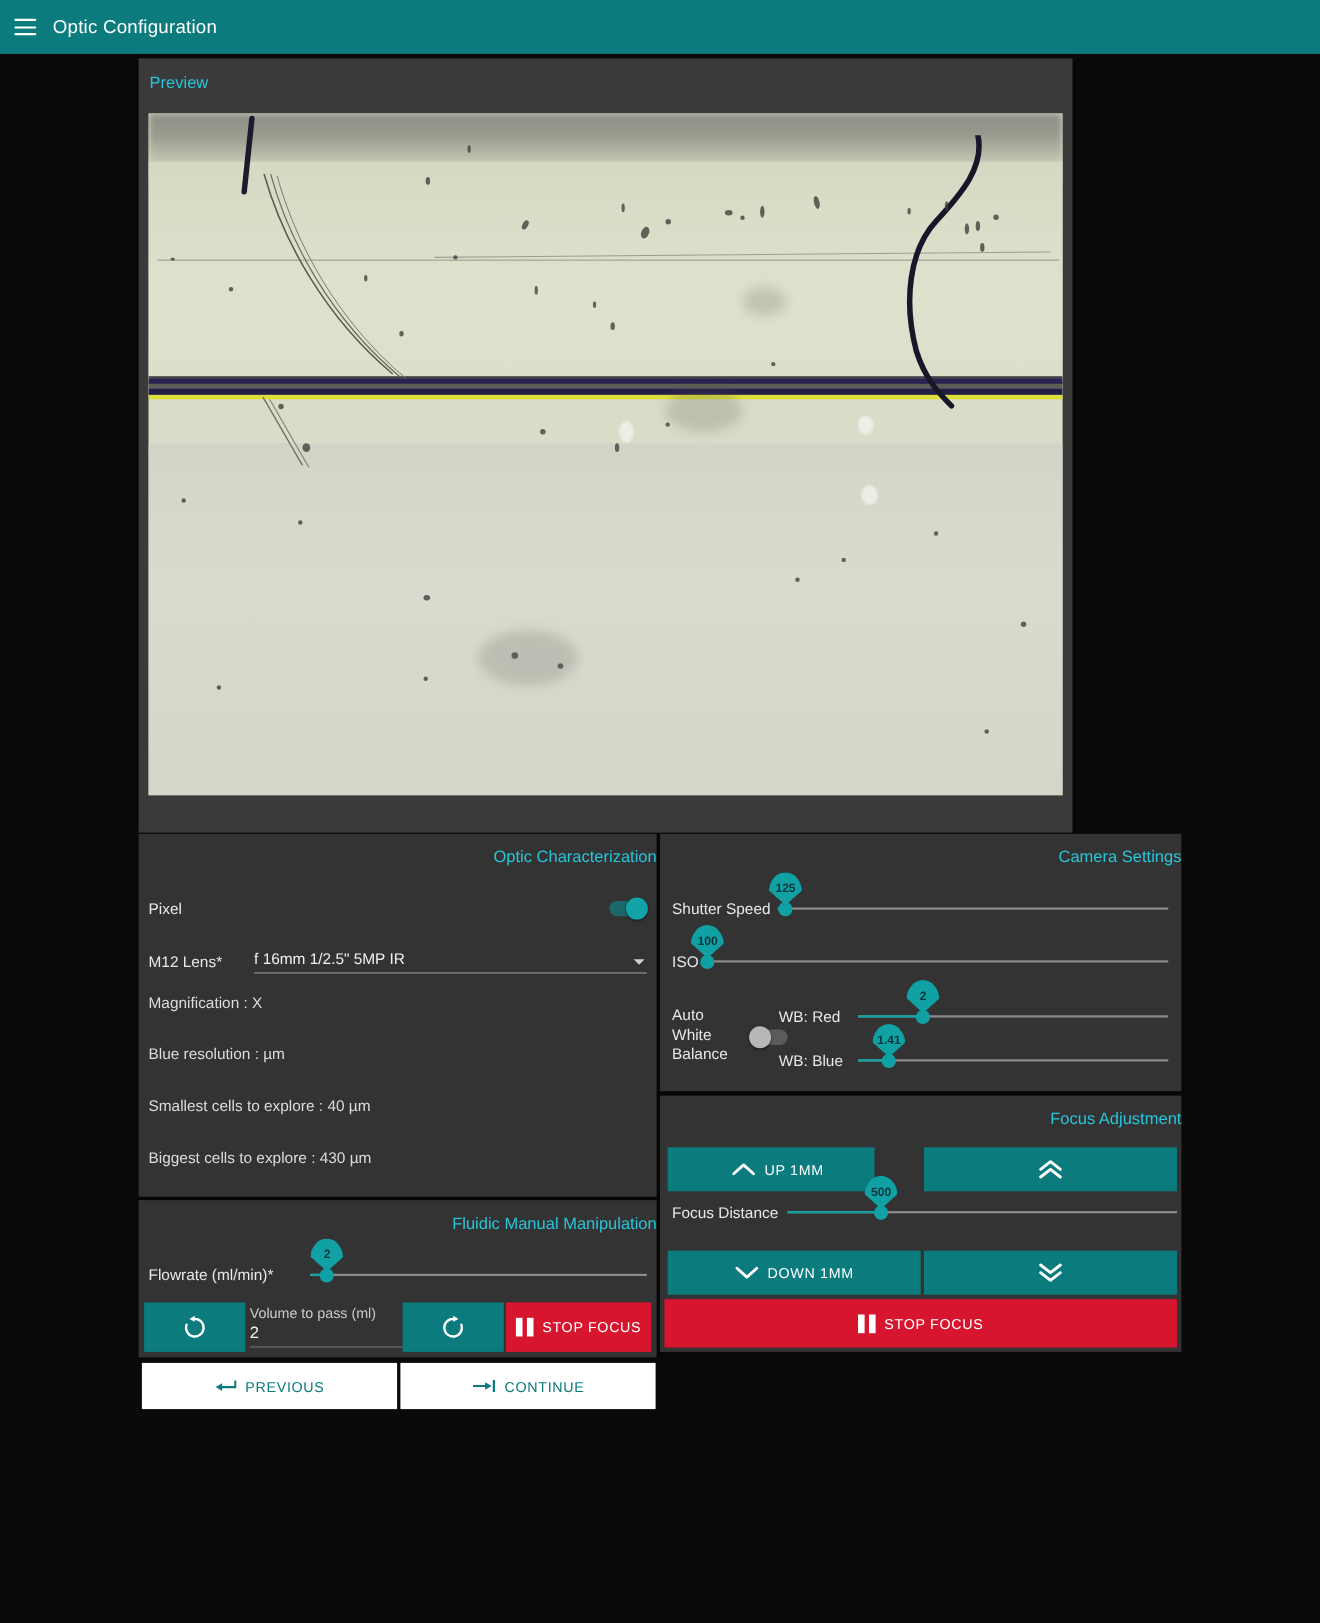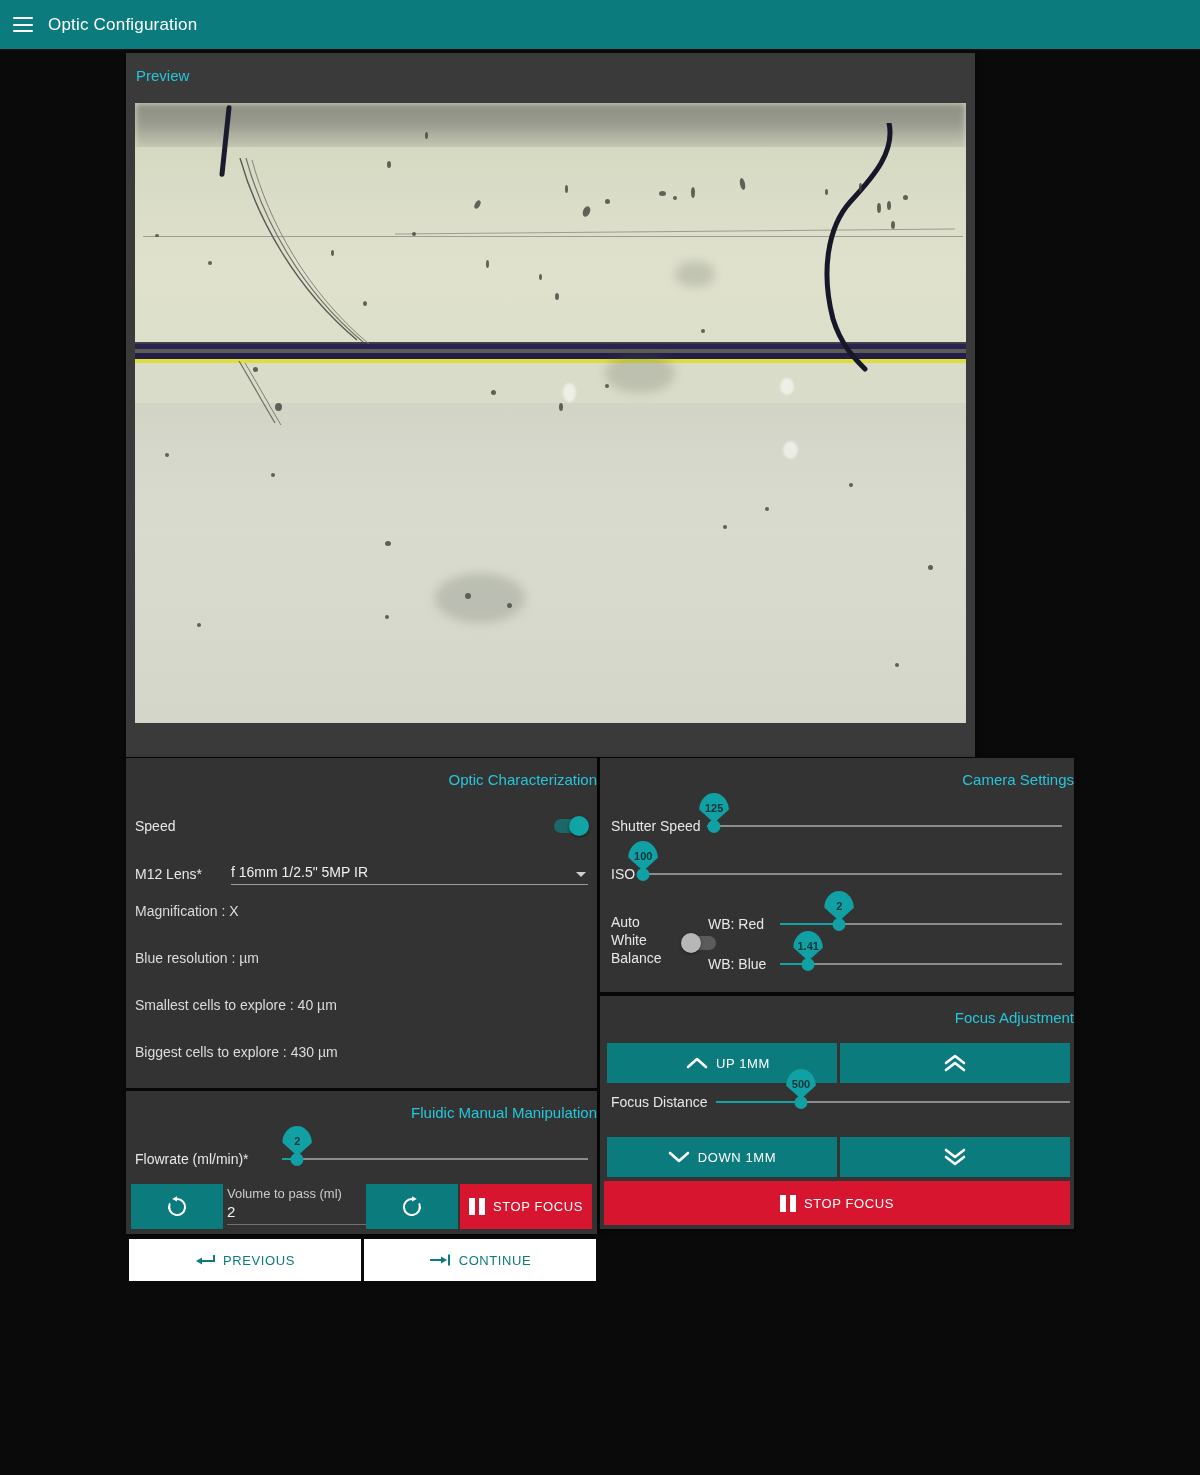--- a/index.html
+++ b/index.html
@@ -308,21 +308,21 @@
         <path d="M10 2 C 22 22, 34 44, 46 64" stroke="#7d7d73" stroke-width="1" fill="none"></path>
       </svg>
     </div>
   </div>
 </div>
 
 <div class="panel" id="panel-optic">
   <div class="panel-title">Optic Characterization</div>
 
   <div class="row" style="left:9px; top:60px; width:453px; justify-content:space-between;">
-    <span class="lbl">Speed</span>
+    <span class="lbl">Pixel</span>
     <span class="toggle on">
       <span class="track"></span>
         <span class="knob"></span>
     </span>
   </div>
 
   <div class="row" style="left:9px; top:105px; width:453px;">
     <span class="lbl" style="width:96px;">M12 Lens*</span>
     <span class="select-wrap" style="flex:1;">
       <span class="select-val">f 16mm 1/2.5" 5MP IR</span>
@@ -452,21 +452,21 @@
       <span class="fill" id="fill-wbblue" style="width: 10%;"></span>
       <span class="thumb" id="thumb-wbblue" style="left: 10%;"></span>
       <span class="bubble" id="bub-wbblue" style="left: 10%;">1.41</span>
     </span>
   </div>
 </div>
 
 <div class="panel" id="panel-focus">
   <div class="panel-title">Focus Adjustment</div>
 
-  <button class="btn btn-teal" style="position:absolute; left:7px; top:47px; width:230px; height:40px;padding-left:12px;">
+  <button class="btn btn-teal" style="position:absolute; left:7px; top:47px; width:188px; height:40px;padding-left:12px;">
     <svg width="22" height="16" viewBox="0 0 22 16">
       <path d="M2 12 L11 4 L20 12" fill="none" stroke="#fff" stroke-width="2.6" stroke-linecap="round" stroke-linejoin="round"></path>
     </svg>
     <span>UP 1MM</span>
   </button>
 
   <button class="btn btn-teal" style="position:absolute; left:240px; top:47px; width:230px; height:40px;">
     <svg width="26" height="20" viewBox="0 0 26 20">
       <path d="M4 10 L13 3 L22 10" fill="none" stroke="#fff" stroke-width="2.6" stroke-linecap="round" stroke-linejoin="round"></path>
       <path d="M4 17 L13 10 L22 17" fill="none" stroke="#fff" stroke-width="2.6" stroke-linecap="round" stroke-linejoin="round"></path>

